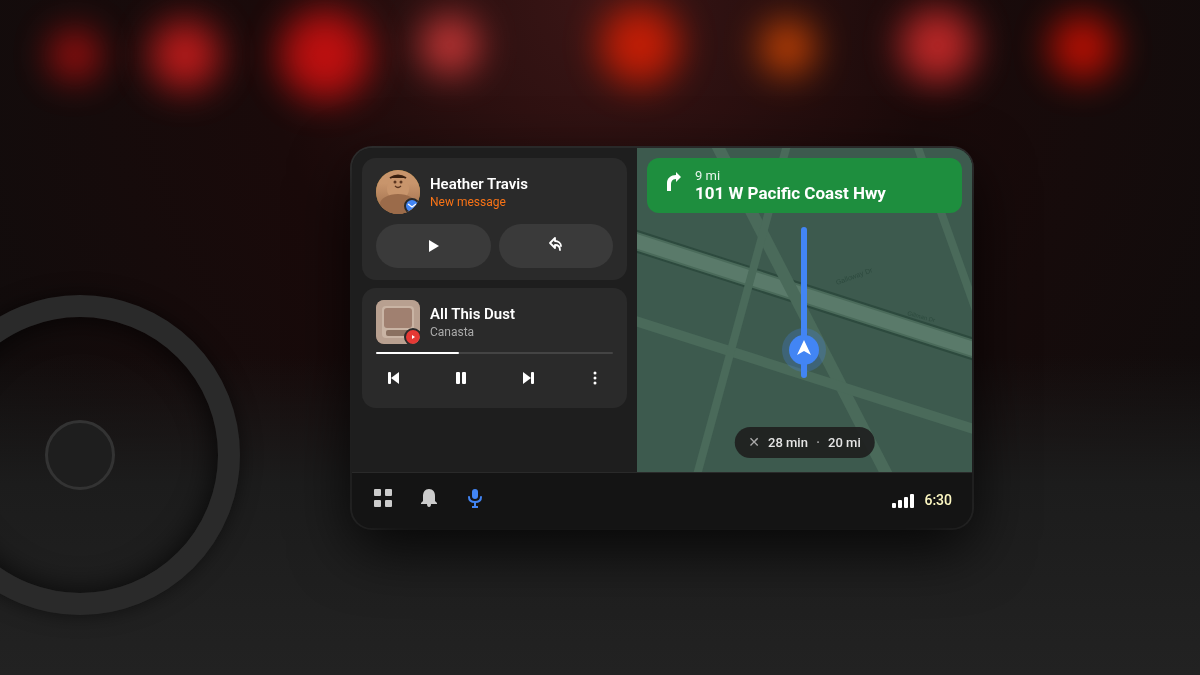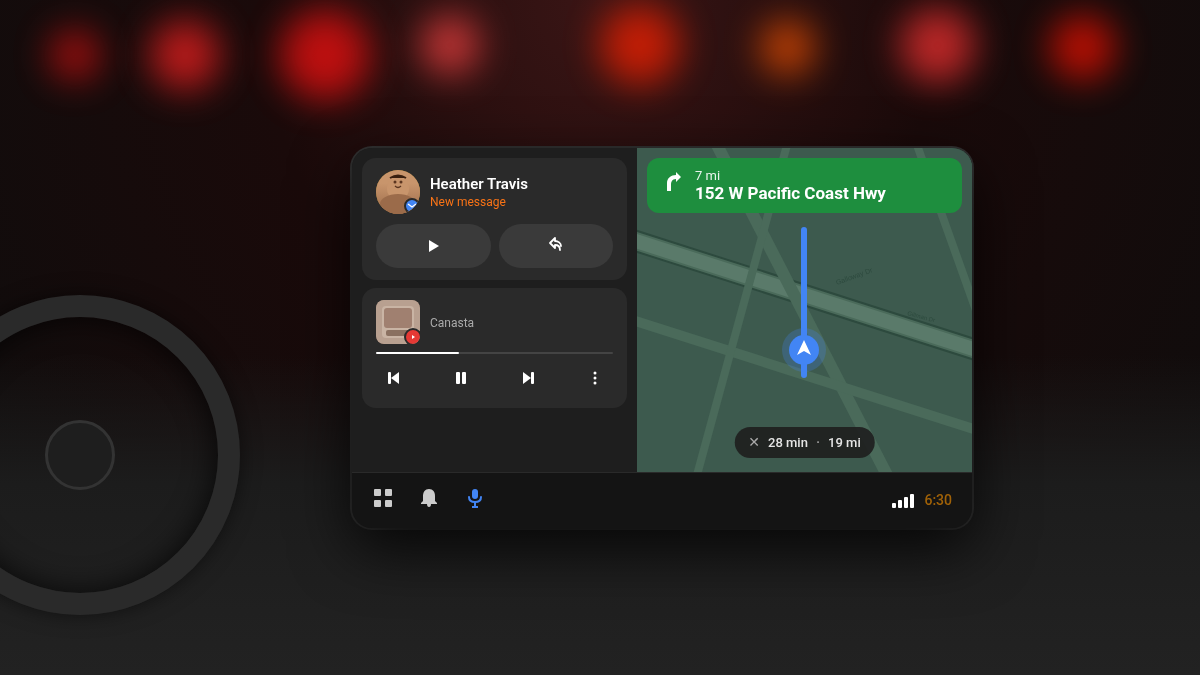--- a/index.html
+++ b/index.html
@@ -340,21 +340,21 @@
     }
 
     .signal-bar {
       width: 4px;
       background: #ffffff;
       border-radius: 1px;
     }
 
     .time-display {
       font-size: 14px;
-      color: #a16207;
+      color: #fef9c3;
       font-weight: 500;
     }
 
     
     .right-panel {
       flex: 1;
       position: relative;
       background: #2d4a3e;
       overflow: hidden;
     }
@@ -515,20 +515,21 @@
                 <rect x="10" y="30" width="24" height="6" rx="2" fill="#8a7060"></rect>
               </svg>
               <div class="music-source-badge">
                 <svg width="10" height="10" viewBox="0 0 10 10">
                   <circle cx="5" cy="5" r="4" fill="#e53935"></circle>
                   <polygon points="4,3 7,5 4,7" fill="white"></polygon>
                 </svg>
               </div>
             </div>
             <div class="music-info">
+              <div class="song-title">All This Dust</div>
               <div class="artist-name">Canasta</div>
             </div>
           </div>
           <div class="progress-bar">
             <div class="progress-fill"></div>
           </div>
           <div class="music-controls">
             <div class="control-btn">
               <svg width="18" height="18" viewBox="0 0 18 18">
                 <polygon points="14,3 6,9 14,15" fill="white"></polygon>
@@ -590,30 +591,30 @@
           </svg>
         </div>
 
         <div class="nav-banner">
           <div class="turn-icon">
             <svg width="24" height="24" viewBox="0 0 24 24">
               <path d="M6 12 C6 7 10 4 15 4 L15 1 L20 6 L15 11 L15 8 C11 8 10 11 10 14 L10 20 L6 20 Z" fill="white"></path>
             </svg>
           </div>
           <div class="nav-info">
-            <div class="nav-distance">7 mi</div>
-            <div class="nav-road">152 W Pacific Coast Hwy</div>
+            <div class="nav-distance">9 mi</div>
+            <div class="nav-road">101 W Pacific Coast Hwy</div>
           </div>
         </div>
 
         <div class="eta-badge">
           <span class="eta-close">✕</span>
           <span class="eta-text">28 min</span>
           <span class="dot-sep">·</span>
-          <span class="eta-text">19 mi</span>
+          <span class="eta-text">20 mi</span>
         </div>
 
       </div>
 
     </div>
 
     <div class="bottom-bar">
       <div class="bottom-left">
 
         <div class="bottom-icon">

